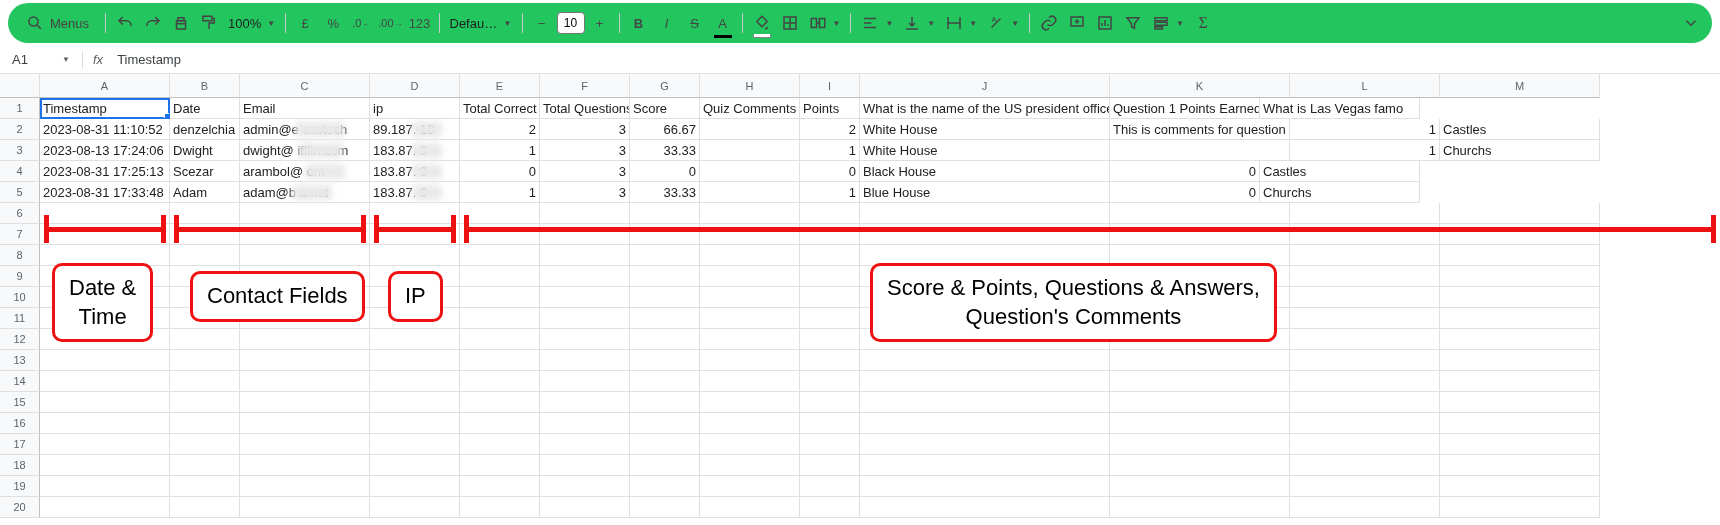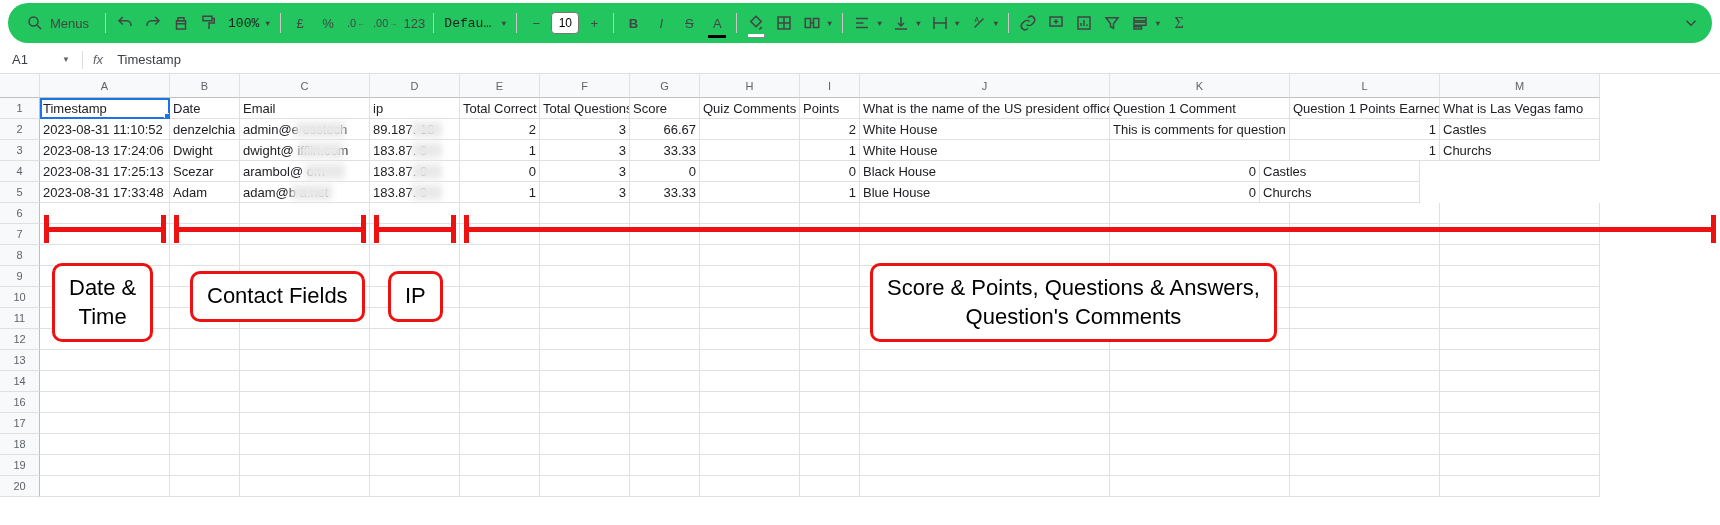--- a/index.html
+++ b/index.html
@@ -3,21 +3,21 @@
 <meta charset="utf-8">
 <style>
 * { box-sizing: border-box; margin: 0; padding: 0; }
 body { font-family: Arial, sans-serif; font-size: 13px; color: #202124; background: #fff; overflow: hidden; width: 1720px; }
 
 
 .toolbar { display: flex; align-items: center; height: 40px; padding: 4px 8px; gap: 2px; background: #22c55e; border-radius: 24px; margin: 3px 8px; }
 .tb-btn { display: inline-flex; align-items: center; justify-content: center; min-width: 26px; height: 26px; border-radius: 4px; color: #444746; cursor: pointer; padding: 0 2px; }
 .tb-sep { width: 1px; height: 20px; background: #c7c7c7; margin: 0 4px; }
 .menus-pill { display: flex; align-items: center; gap: 6px; padding: 0 10px; height: 28px; border-radius: 4px; color: #444; }
-.tb-select { display: flex; align-items: center; gap: 4px; padding: 0 4px; height: 26px; cursor: pointer; font-family: Liberation Mono, monospace; }
+.tb-select { display: flex; align-items: center; gap: 4px; padding: 0 4px; height: 26px; cursor: pointer; }
 .dropdown-caret { font-size: 8px; color: #444; margin-left: 2px; }
 .font-size-box { display: flex; align-items: center; gap: 2px; }
 .font-size-input { width: 28px; height: 22px; border: 1px solid #747775; border-radius: 4px; text-align: center; font-size: 12px; background: #fff; }
 .underline-a { position: relative; }
 .underline-a::after { content:''; position:absolute; bottom:-2px; left:4px; right:4px; height:3px; background:#000; }
 .fill-sample { position: relative; }
 .fill-sample::after { content:''; position:absolute; bottom:-2px; left:4px; right:4px; height:3px; background:#fff; border:1px solid #888; border-top:none; }
 .expand-toolbar { margin-left: auto; }
 
 
@@ -252,21 +252,20 @@
       <div class="cell cA selected">Timestamp</div>
       <div class="cell cB">Date</div>
       <div class="cell cC">Email</div>
       <div class="cell cD">ip</div>
       <div class="cell cE">Total Correct</div>
       <div class="cell cF">Total Questions</div>
       <div class="cell cG">Score</div>
       <div class="cell cH">Quiz Comments</div>
       <div class="cell cI">Points</div>
       <div class="cell cJ">What is the name of the US president office?</div>
-      <div class="cell cK">Question 1 Comment</div>
       <div class="cell cL">Question 1 Points Earned</div>
       <div class="cell cM">What is Las Vegas famo</div>
     </div>
     <div class="row">
       <div class="rowhead">2</div>
       <div class="cell cA">2023-08-31 11:10:52</div>
       <div class="cell cB">denzelchia</div>
       <div class="cell cC">admin@e           esstech</div>
       <div class="cell cD">89.187.       18</div>
       <div class="cell cE num">2</div>
@@ -448,20 +447,36 @@
       <div class="cell cG"></div>
       <div class="cell cH"></div>
       <div class="cell cI"></div>
       <div class="cell cJ"></div>
       <div class="cell cK"></div>
       <div class="cell cL"></div>
       <div class="cell cM"></div>
     </div>
     <div class="row">
       <div class="rowhead">14</div>
+      <div class="cell cA"></div>
+      <div class="cell cB"></div>
+      <div class="cell cC"></div>
+      <div class="cell cD"></div>
+      <div class="cell cE"></div>
+      <div class="cell cF"></div>
+      <div class="cell cG"></div>
+      <div class="cell cH"></div>
+      <div class="cell cI"></div>
+      <div class="cell cJ"></div>
+      <div class="cell cK"></div>
+      <div class="cell cL"></div>
+      <div class="cell cM"></div>
+    </div>
+    <div class="row">
+      <div class="rowhead">15</div>
       <div class="cell cA"></div>
       <div class="cell cB"></div>
       <div class="cell cC"></div>
       <div class="cell cD"></div>
       <div class="cell cE"></div>
       <div class="cell cF"></div>
       <div class="cell cG"></div>
       <div class="cell cH"></div>
       <div class="cell cI"></div>
       <div class="cell cJ"></div>

